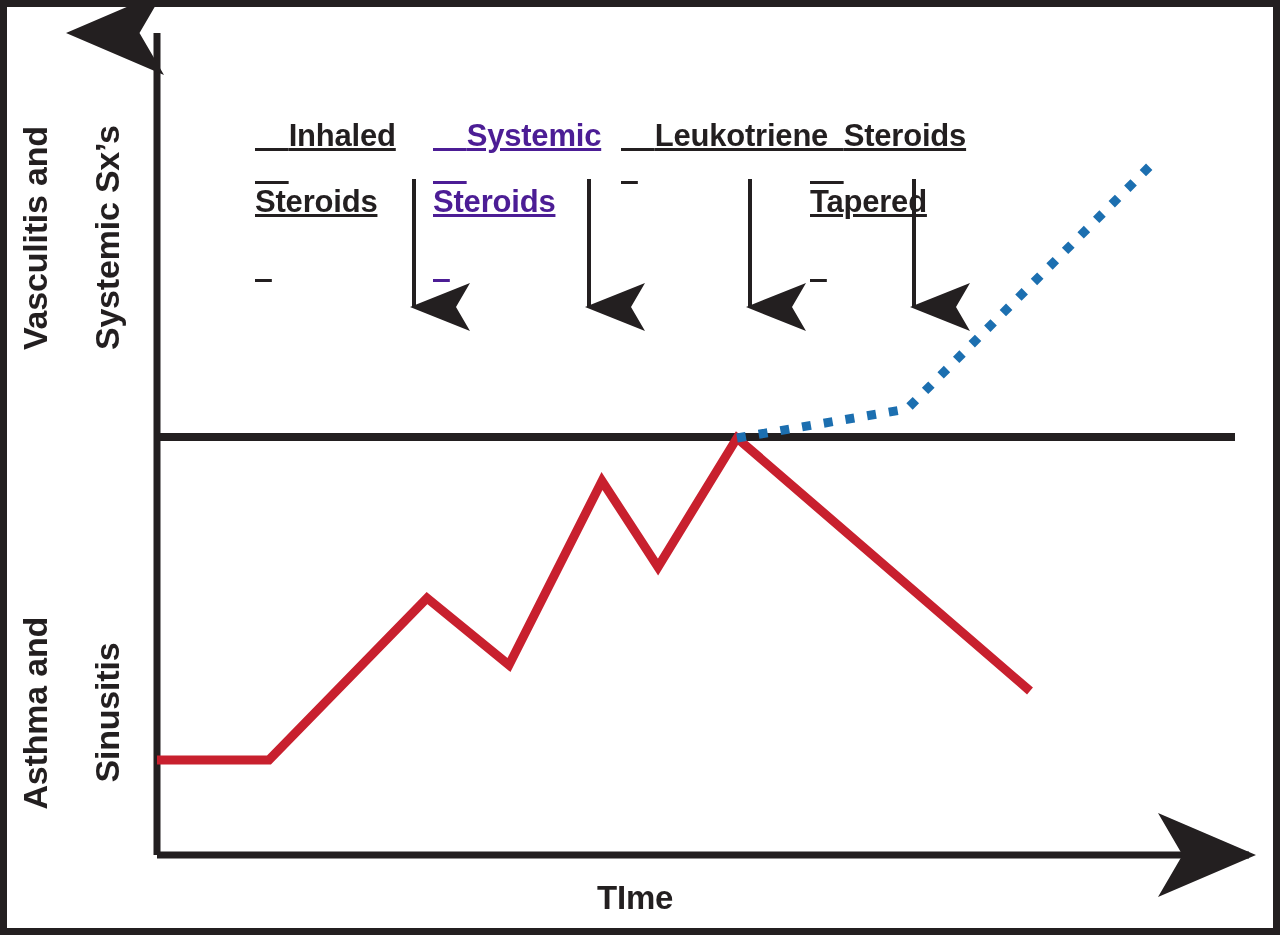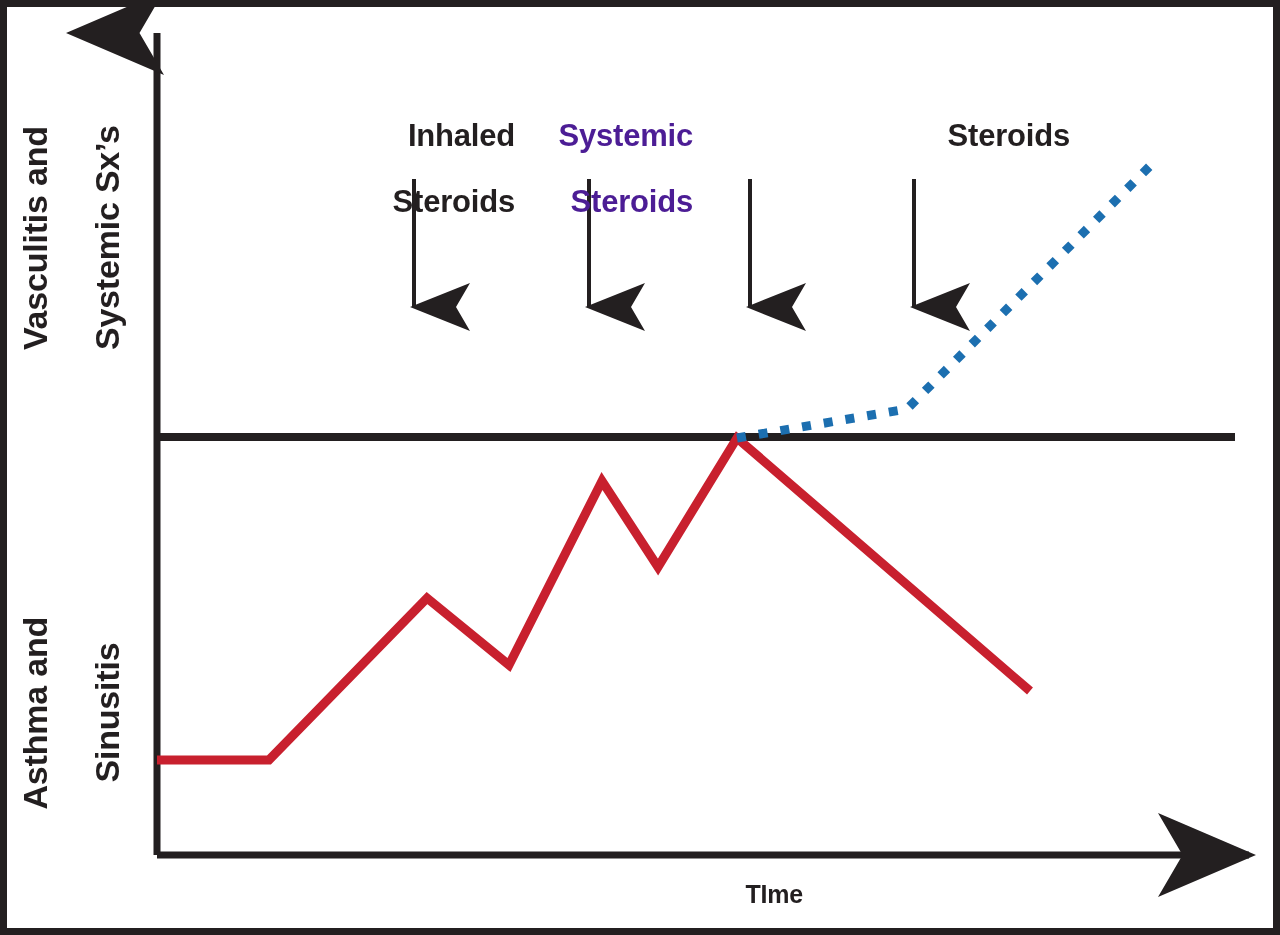--- a/index.html
+++ b/index.html
@@ -46,34 +46,35 @@
     left: -66px;
     top: 160px;
     width: 260px;
   }
   #y-label-bottom {
     left: -66px;
     top: 634px;
     width: 260px;
   }
   .axis-label-h {
-    font-size: 25px;
-    text-align: right;
+    font-size: 33px;
+    text-align: left;
   }
   #x-axis-label {
     left: 590;
     top: 874px;
     width: 206px;
     left: 590px;
   }
   .annotation-label {
     font-size: 31px;
-    text-align: right;
+    text-align: left;
     top: 80px;
     width: 260px;
+    text-decoration: underline;
   }
   .annotation-label .line2 {
     display: block;
   }
 </style>
 </head>
 <body>
 
 <div id="root">
 
@@ -121,18 +122,20 @@
 
   <div class="annotation-label" id="anno-0" style="left: 248px; color: rgb(35, 31, 32);">
     <span>Inhaled</span>
     <span class="line2">Steroids</span>
   </div>
   <div class="annotation-label" id="anno-1" style="left: 426px; color: #4c1d95;">
     <span>Systemic</span>
     <span class="line2">Steroids</span>
   </div>
   <div class="annotation-label" id="anno-2" style="left: 614px; color: rgb(35, 31, 32);">
+    <span>Leukotriene</span>
   </div>
   <div class="annotation-label" id="anno-3" style="left: 803px; color: rgb(35, 31, 32);">
     <span>Steroids</span>
+    <span class="line2">Tapered</span>
   </div>
 
 </div>
 
 </body></html>

